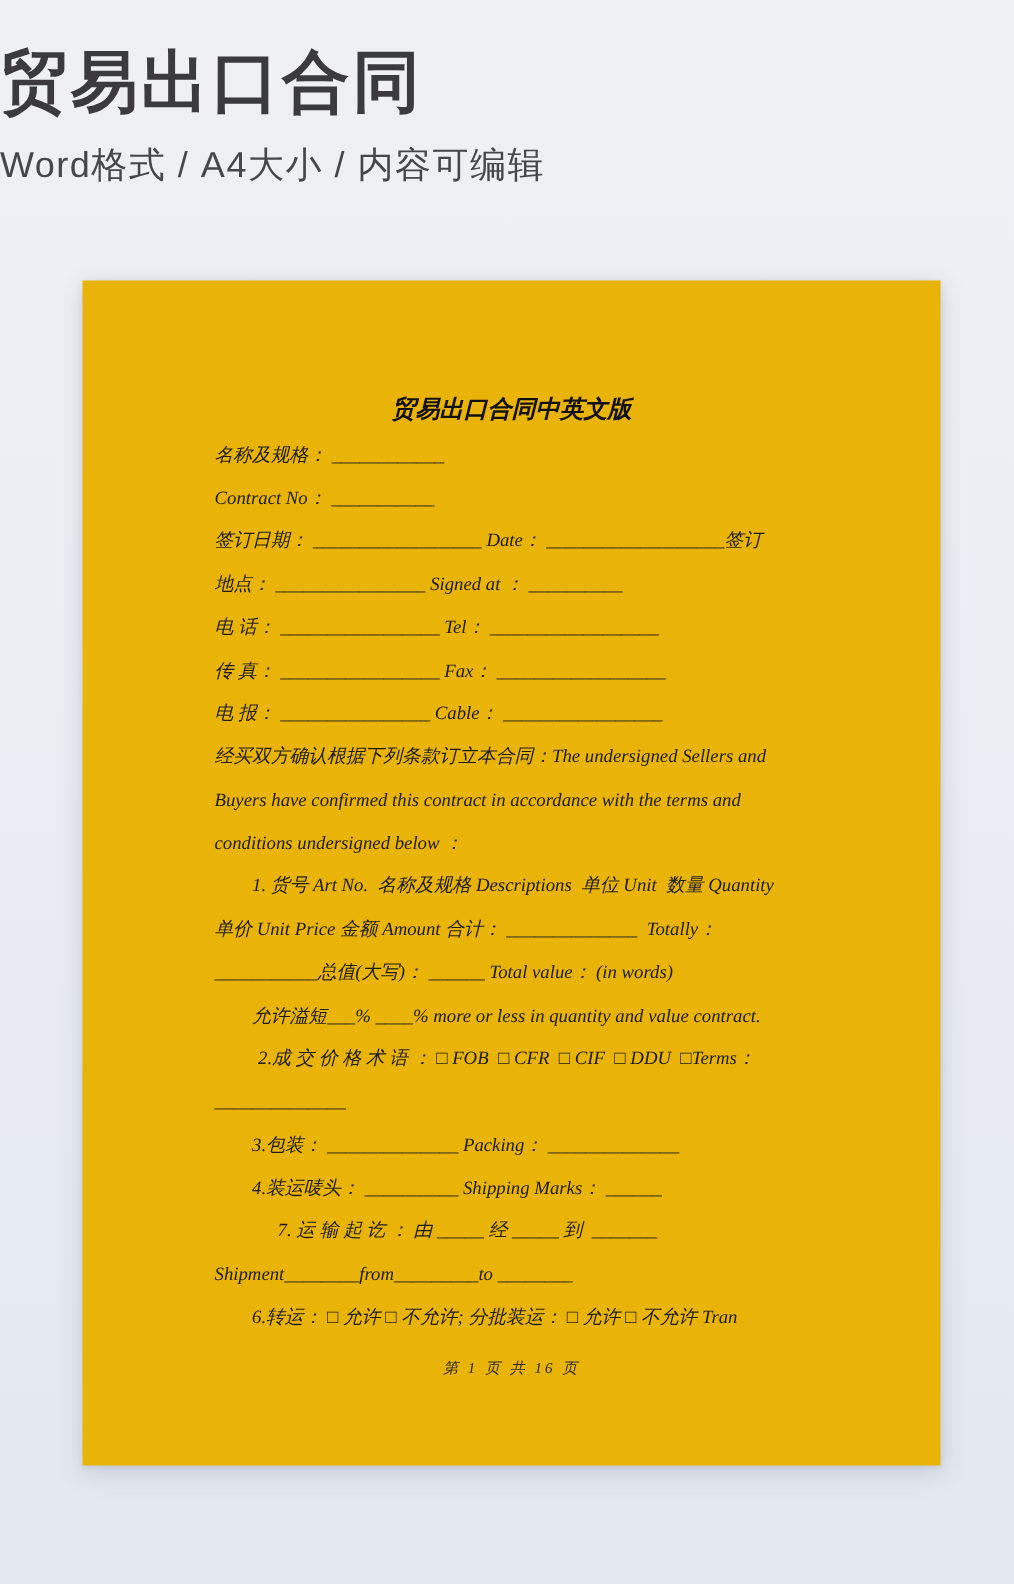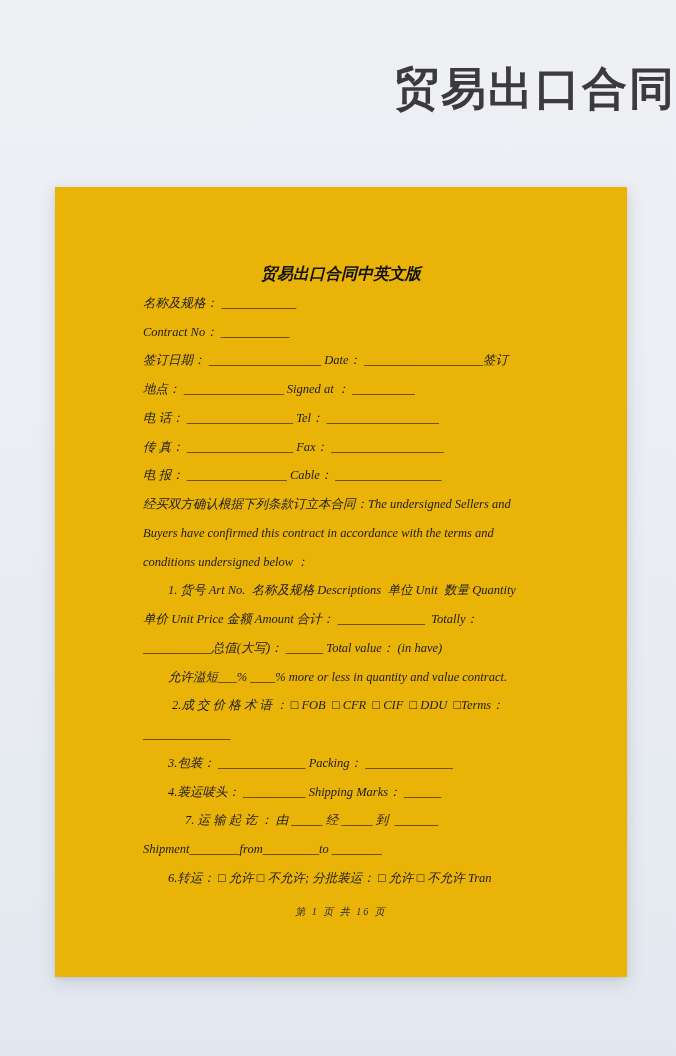--- a/index.html
+++ b/index.html
@@ -10,22 +10,22 @@
     height: 1056px;
     overflow: hidden;
     background: linear-gradient(180deg, #eef0f4 0%, #ebeef3 40%, #e3e8f0 100%);
     font-family: "Liberation Sans", "DejaVu Sans", sans-serif;
   }
 
   .promo-header {
     position: absolute;
     top: 0; left: 0;
     width: 676px;
-    text-align: right;
-    padding-top: 64px;
+    text-align: left;
+    padding-top: 30px;
   }
   .promo-title {
     font-size: 45px;
     font-weight: 800;
     color: #3b3b3f;
     letter-spacing: 2px;
     line-height: 1.1;
   }
   .promo-subtitle {
     margin-top: 14px;
@@ -77,38 +77,39 @@
     font-size: 10px;
     letter-spacing: 2px;
     color: #2a2a2a;
   }
 </style>
 </head>
 <body>
 
 <div class="promo-header">
   <div class="promo-title">贸易出口合同</div>
+  <div class="promo-subtitle">Word格式 / A4大小 / 内容可编辑</div>
 </div>
 
 <div class="doc-page">
   <div class="doc-inner">
     <div class="doc-title">贸易出口合同中英文版</div>
     <div class="doc-line">名称及规格： ____________</div>
     <div class="doc-line">Contract No： ___________</div>
     <div class="doc-line">签订日期： __________________ Date： ___________________签订</div>
     <div class="doc-line">地点： ________________ Signed at ： __________</div>
     <div class="doc-line">电 话： _________________ Tel： __________________</div>
     <div class="doc-line">传 真： _________________ Fax： __________________</div>
     <div class="doc-line">电 报： ________________ Cable： _________________</div>
     <div class="doc-line">经买双方确认根据下列条款订立本合同：The undersigned Sellers and</div>
     <div class="doc-line">Buyers have confirmed this contract in accordance with the terms and</div>
     <div class="doc-line">conditions undersigned below ：</div>
     <div class="doc-line ind1">1. 货号 Art No.  名称及规格 Descriptions  单位 Unit  数量 Quantity</div>
     <div class="doc-line">单价 Unit Price 金额 Amount 合计： ______________  Totally：</div>
-    <div class="doc-line">___________总值(大写)： ______ Total value： (in have)</div>
+    <div class="doc-line">___________总值(大写)： ______ Total value： (in words)</div>
     <div class="doc-line ind1">允许溢短___% ____% more or less in quantity and value contract.</div>
     <div class="doc-line ind2">2.成 交 价 格 术 语 ： □ FOB  □ CFR  □ CIF  □ DDU  □Terms：</div>
     <div class="doc-line">______________</div>
     <div class="doc-line ind1">3.包装： ______________ Packing： ______________</div>
     <div class="doc-line ind1">4.装运唛头： __________ Shipping Marks： ______</div>
     <div class="doc-line ind3">7. 运 输 起 讫 ： 由 _____ 经 _____ 到  _______</div>
     <div class="doc-line">Shipment________from_________to ________</div>
     <div class="doc-line ind1">6.转运： □ 允许 □ 不允许; 分批装运： □ 允许 □ 不允许 Tran</div>
   </div>
   <div class="doc-footer">第 1 页 共 16 页</div>

